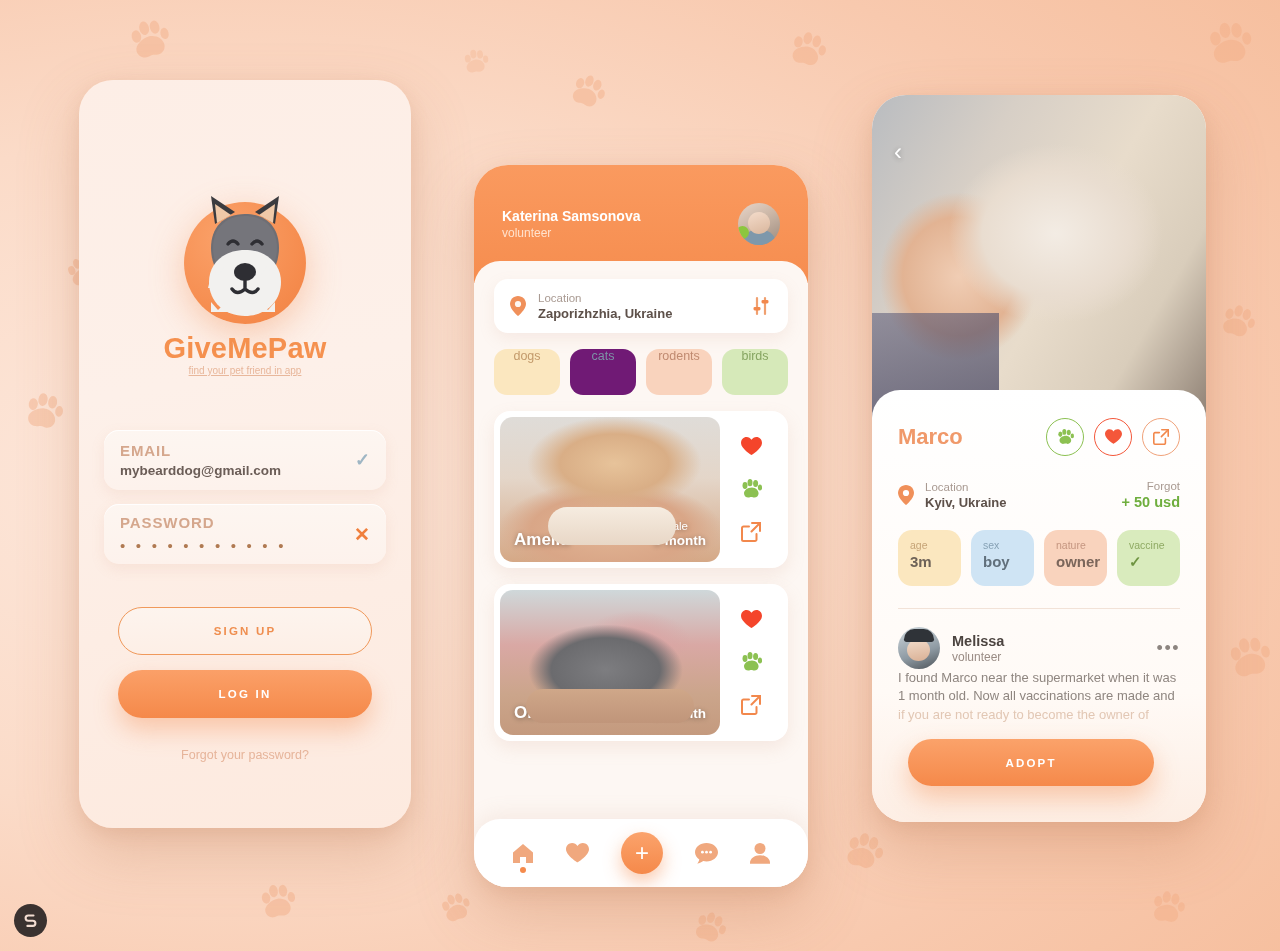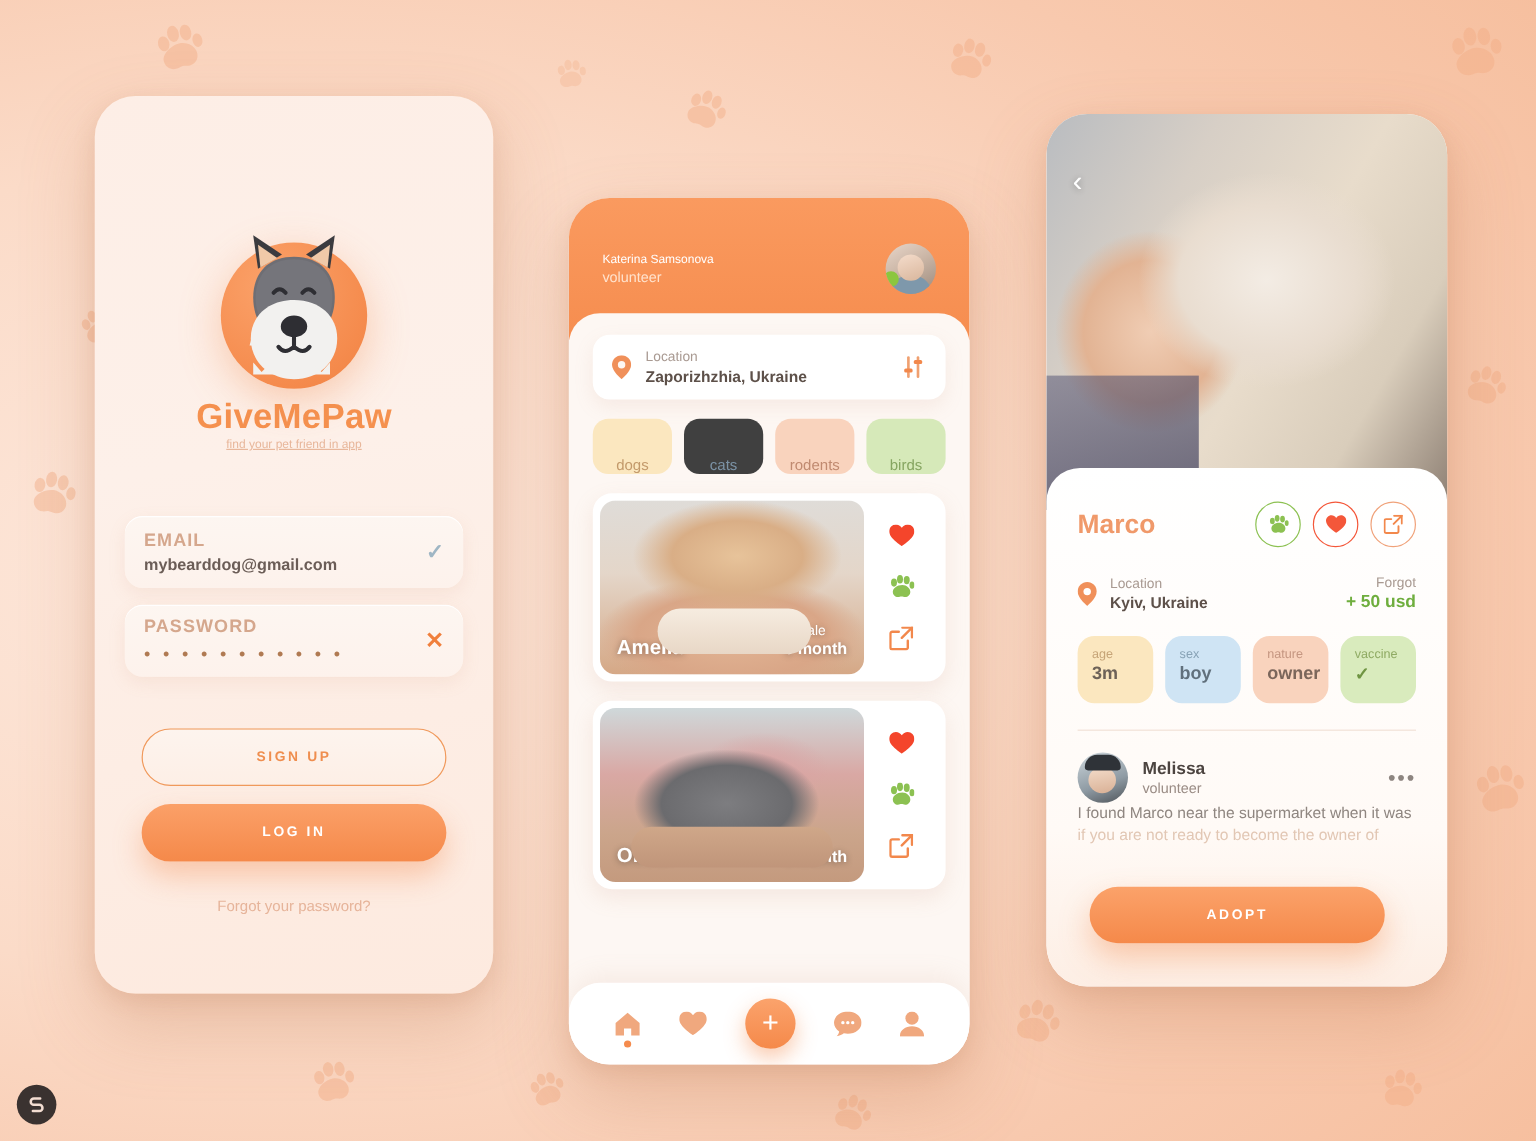--- a/index.html
+++ b/index.html
@@ -87,21 +87,21 @@
   
   #phone-feed {
     left: 474px; top: 165px; width: 334px; height: 722px;
     background: #fdf7f3;
   }
   .feed-header {
     height: 118px; background: linear-gradient(180deg,#fa9a5f,#f68d4f);
     padding: 0 28px; display: flex; align-items: center;
     justify-content: space-between; position: relative;
   }
-  .feed-user-name { color: #fff; font-size: 10px; font-weight: normal; }
+  .feed-user-name { color: #fff; font-size: 14px; font-weight: bold; }
   .feed-user-role { color: #ffe2cd; font-size: 12px; margin-top: 2px; }
   .avatar {
     width: 42px; height: 42px; border-radius: 50%; position: relative;
     background: linear-gradient(150deg,#e8d6ca 0%, #cbb6a6 45%, #9b8a7d 100%);
     overflow: hidden; flex: none;
   }
   .avatar::after {
     content: ""; position: absolute; left: 10px; top: 9px; width: 22px; height: 22px;
     border-radius: 50%; background: linear-gradient(160deg,#f4dccb,#d9b69c);
   }
@@ -121,21 +121,21 @@
     height: 54px; background: #fff; border-radius: 14px;
     box-shadow: 0 6px 16px rgba(200,150,120,.13);
     display: flex; align-items: center; padding: 0 16px; gap: 12px;
   }
   .loc-label { font-size: 11.5px; color: #a99a92; }
   .loc-value { font-size: 13px; color: #5d5049; font-weight: bold; margin-top: 2px; }
 
   .chips { display: flex; gap: 10px; margin-top: 16px; }
   .chip {
     flex: 1; height: 46px; border-radius: 13px;
-    display: flex; align-items: flex-end; justify-content: center;
+    display: flex; align-items: flex-start; justify-content: center;
     font-size: 12.5px; cursor: pointer;
   }
 
   .pet-card {
     margin-top: 16px; height: 157px; background: #fff; border-radius: 16px;
     box-shadow: 0 7px 18px rgba(200,150,120,.15);
     display: flex; padding: 6px; position: relative;
   }
   .pet-photo {
     flex: 1; border-radius: 13px; position: relative; overflow: hidden;
@@ -497,21 +497,21 @@
         <line x1="15" y1="3" x2="15" y2="19" stroke="#f0a070" stroke-width="2.2" stroke-linecap="round"></line>
         <rect x="3.5" y="12" width="7" height="3.4" rx="1.3" fill="#f2884c"></rect>
         <rect x="11.5" y="5" width="7" height="3.4" rx="1.3" fill="#f2884c"></rect>
       </svg>
     </div>
 
     <div class="chips">
       <div class="chip" style="background:#fbe7bf;color:#c39a6b">
           <span>dogs</span>
         </div>
-      <div class="chip" style="background:#404040;color:#7c93a6">
+      <div class="chip" style="background:#701a75;color:#7c93a6">
           <span>cats</span>
         </div>
       <div class="chip" style="background:#f9d3bd;color:#c08a70">
           <span>rodents</span>
         </div>
       <div class="chip" style="background:#d6e9b9;color:#86a561">
           <span>birds</span>
         </div>
     </div>
 
@@ -688,20 +688,21 @@
       <div class="poster-avatar"></div>
       <div>
         <div class="poster-name">Melissa</div>
         <div class="poster-role">volunteer</div>
       </div>
       <div class="dots-menu">•••</div>
     </div>
 
     <div class="desc">
       <div>I found Marco near the supermarket when it was</div>
+      <div>1 month old.  Now all vaccinations are made and</div>
       <div class="desc-line3">if you are not ready to become the owner of</div>
     </div>
 
     <div class="adopt-btn">ADOPT</div>
   </div>
 </div>
 
 <div class="watermark">
   <svg width="19" height="19" viewBox="0 0 19 19">
     <path d="M12.5 4.5 H7.2 a2.6 2.6 0 0 0 0 5.2 h4.6 a2.6 2.6 0 0 1 0 5.2 H6.4" stroke="#f3ddd2" stroke-width="2.1" fill="none" stroke-linecap="round" stroke-linejoin="round"></path>

